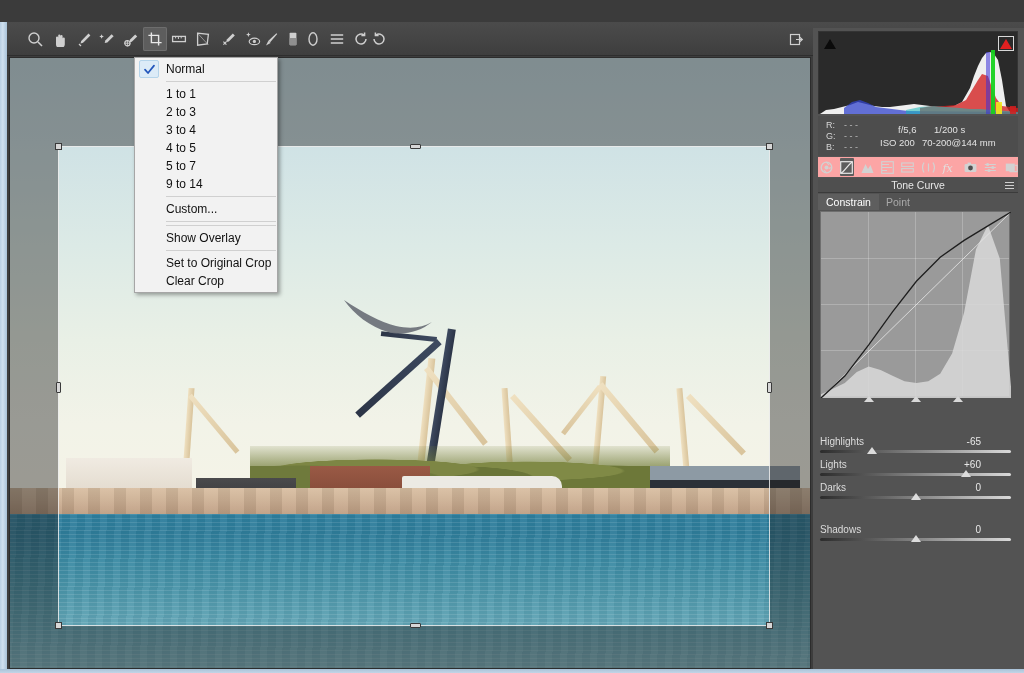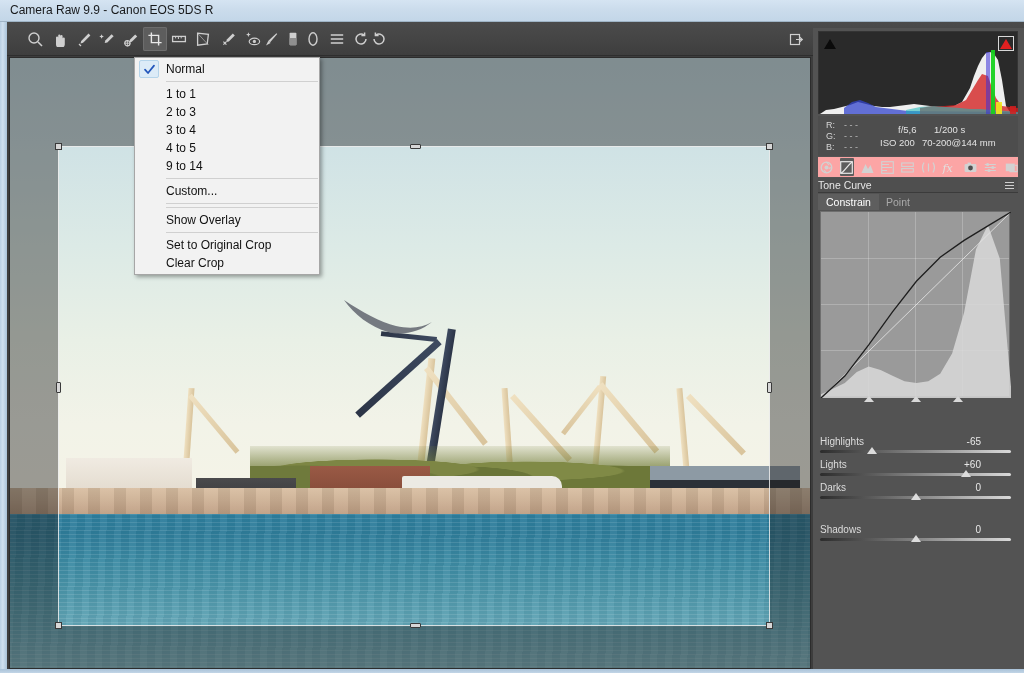--- a/index.html
+++ b/index.html
@@ -125,21 +125,21 @@
   }
   .crop-handle {
     position: absolute; width: 7px; height: 7px;
     background: #d7d7d7; border: 1px solid #3a3a3a;
   }
   .crop-handle.side-v { width: 5px; height: 11px; border-radius: 1px; }
   .crop-handle.side-h { width: 11px; height: 5px; border-radius: 1px; }
 
   
   .menu {
-    position: absolute; left: 134px; top: 57px; width: 186px;
+    position: absolute; left: 134px; top: 57px; width: 144px;
     background: #f2f2f2; border: 1px solid #a6a6a6;
     box-shadow: 2px 2px 4px rgba(0,0,0,.35);
     padding: 2px 0; z-index: 40;
   }
   .menu-item {
     position: relative; height: 18px; line-height: 18px;
     padding-left: 31px; font-size: 12px; color: #111;
     white-space: nowrap;
   }
   .menu-sep { height: 1px; margin: 3px 1px 3px 31px; background: #d0d0d0; }
@@ -180,21 +180,21 @@
   .panel-tabs {
     position: absolute; left: 5px; top: 129px; width: 200px; height: 20px;
     background: #fca5a5; display: flex; align-items: center; gap: 7px; padding-left: 2px;
   }
   .ptab { width: 19px; height: 18px; display:flex; align-items:center; justify-content:center; border-radius:1px; }
   .ptab.active { background: #5d5d5d; }
 
   .panel-title {
     position: absolute; left: 5px; top: 150px; width: 200px; height: 15px;
     background: #4f4f4f; border-bottom: 1px solid #3b3b3b;
-    font-size: 10.5px; color: #e6e6e6; text-align: left; line-height: 15px;
+    font-size: 10.5px; color: #e6e6e6; text-align: center; line-height: 15px;
   }
   .panel-menu-btn { position: absolute; right: 4px; top: 4px; width: 9px; height: 7px; }
   .panel-menu-btn i { display:block; height:1px; background:#cfcfcf; margin-bottom:2px; }
 
   .curve-tabs { position: absolute; left: 5px; top: 166px; width: 200px; height: 16px; }
   .ctab {
     position: absolute; top: 0; height: 16px; line-height: 16px;
     font-size: 10.5px; padding: 0 8px;
   }
   .ctab.active { background: #5e5e5e; color: #ffffff; }
@@ -223,23 +223,20 @@
     position: absolute; top: 11px; width: 0; height: 0;
     border-left: 5px solid transparent; border-right: 5px solid transparent;
     border-bottom: 7px solid #dcdcdc;
   }
 </style>
 </head>
 <body>
 
 <div id="app">
 
-  <div class="titlebar">
-    <div class="titlebar-text">Camera Raw 9.9  -  Canon EOS 5DS R</div>
-  </div>
   <div class="win-left-border"></div>
   <div class="win-bottom-border"></div>
 
   <div class="body-area"></div>
 
   <div class="toolbar">
     <div id="toolbar-tools">
         <div class="tool" title="Zoom Tool" style="left: 16px;">
           <svg width="16" height="16" viewBox="0 0 16 16">
             <circle cx="7" cy="7" r="5" fill="none" stroke="#cfcfcf" stroke-width="1.4"></circle>
@@ -416,20 +413,21 @@
         <div class="menu-item"><span class="menu-check">
             <svg width="11" height="11" viewBox="0 0 11 11">
               <path d="M1 5.6L4 9 10 1.6" fill="none" stroke="#2255bb" stroke-width="1.7" stroke-linecap="round" stroke-linejoin="round"></path>
             </svg>
           </span><span>Normal</span></div>
         <div class="menu-sep"></div>
         <div class="menu-item"><span>1 to 1</span></div>
         <div class="menu-item"><span>2 to 3</span></div>
         <div class="menu-item"><span>3 to 4</span></div>
         <div class="menu-item"><span>4 to 5</span></div>
+        <div class="menu-item"><span>5 to 7</span></div>
         <div class="menu-item"><span>9 to 14</span></div>
         <div class="menu-sep"></div>
         <div class="menu-item"><span>Custom...</span></div>
         <div class="menu-sep"></div>
         <div class="menu-sep"></div>
         <div class="menu-item"><span>Show Overlay</span></div>
         <div class="menu-sep"></div>
         <div class="menu-item"><span>Set to Original Crop</span></div>
         <div class="menu-item"><span>Clear Crop</span></div>
       </div>

